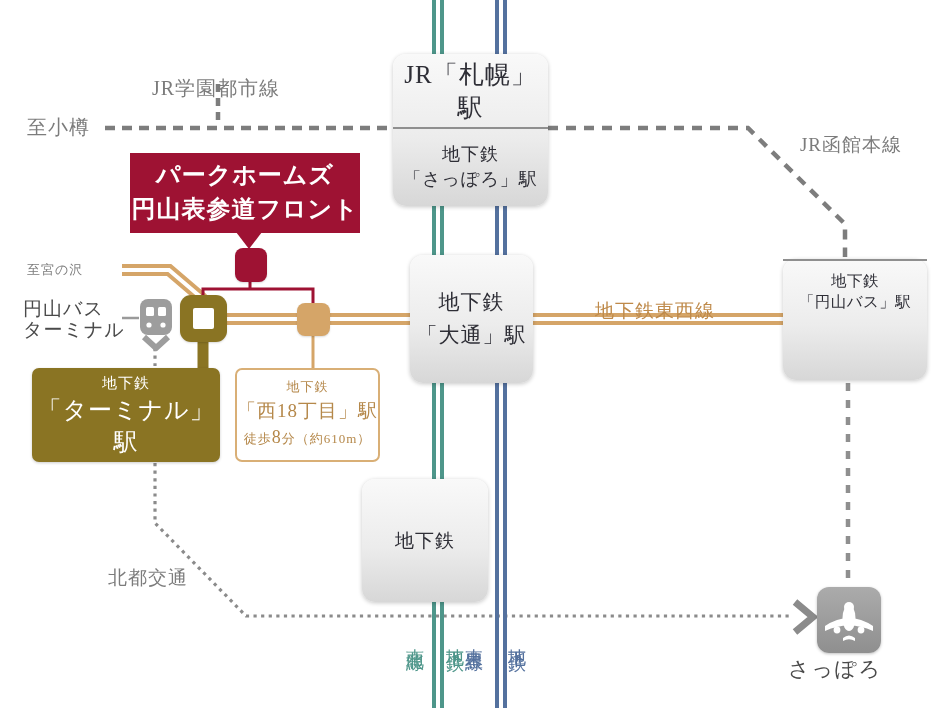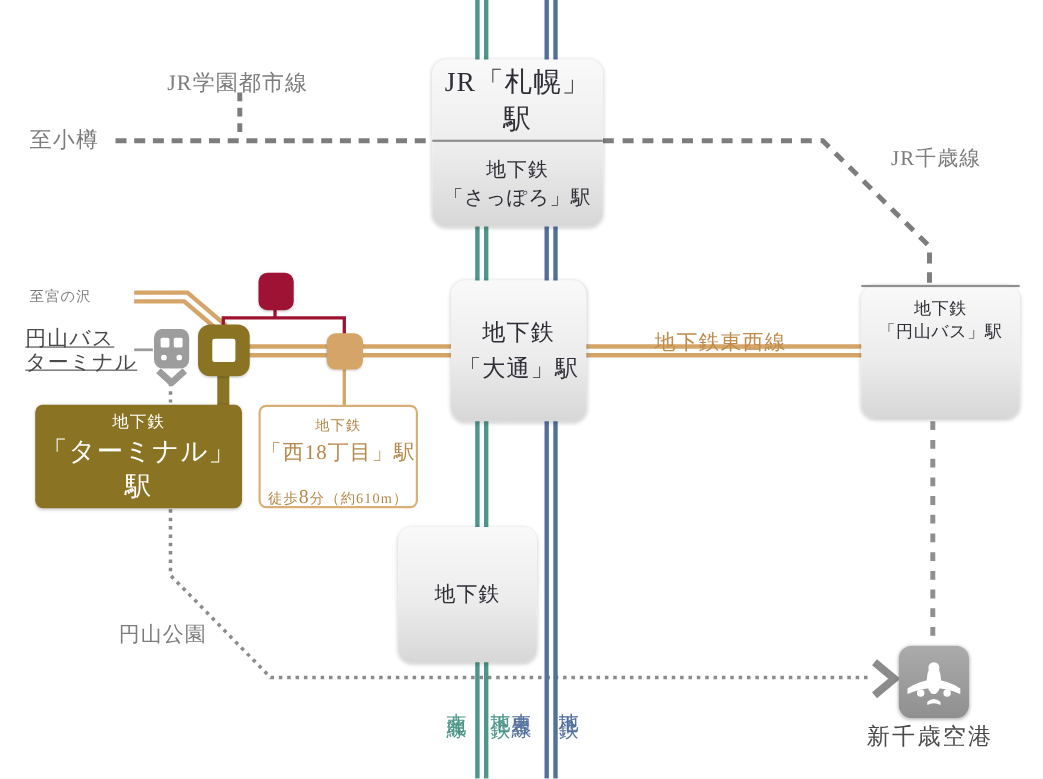--- a/index.html
+++ b/index.html
@@ -90,35 +90,40 @@
     <path d="M250,280 V289 M203,297 V289 H313 V305" stroke="#9e1233" stroke-width="3" fill="none"></path>
 
     <path d="M203,336 V369" stroke="#8a7423" stroke-width="11" fill="none"></path>
     <path d="M313,332 V369" stroke="#d5a568" stroke-width="3" fill="none"></path>
 
     <path d="M122,318 H139" stroke="#9a9a9a" stroke-width="2.5" fill="none"></path>
 
     <path d="M795,602 L813,617 L795,632" stroke="#8b8b8b" stroke-width="7" fill="none"></path>
   </svg>
 
-  <div class="glabel" style="left:152px;top:62px;font-size:20px;">JR学園都市線</div>
+  <div class="glabel" style="left:152px;top:75px;font-size:20px;">JR学園都市線</div>
   <div class="glabel" style="left:27px;top:114px;font-size:20px;">至小樽</div>
   <div class="glabel" style="left:790px;top:130px;width:122px;font-size:19px;text-align:center;line-height:29px;">
-    <div>JR千歳線</div>
+    <div>JR函館本線</div>
   </div>
   <div class="glabel" style="left:27px;top:261px;font-size:13px;">至宮の沢</div>
-  <div class="dlabel" style="left:23px;top:298px;font-size:19px;line-height:21px;text-decoration:underline;">
+  <div class="dlabel" style="left:23px;top:298px;font-size:19px;line-height:21px;">
     <div>円山バス</div>
     <div>ターミナル</div>
   </div>
   <div class="glabel" style="left:108px;top:565px;font-size:19px;line-height:25px;">
-    <div>円山公園</div>
+    <div>北都交通</div>
   </div>
   <div class="abs z2 tozai-text" style="left:595px;top:285px;font-size:19px;letter-spacing:1px;margin-top:13px;">地下鉄東西線</div>
 
+  <div class="bubble" style="left:130px;top:153px;width:230px;height:80px;font-size:24px;line-height:34px;padding-top:5px;box-sizing:border-box;">
+    <div>パークホームズ</div>
+    <div>円山表参道フロント</div>
+    <div class="tail"></div>
+  </div>
   <div class="marker" style="left:235px;top:248px;width:32px;height:34px;border-radius:8px;background:#9e1233;"></div>
 
   <div class="marker" style="left:180px;top:295px;width:47px;height:47px;border-radius:11px;background:#8a7423;">
     <div style="position:absolute;left:13px;top:13px;width:21px;height:21px;background:#ffffff;border-radius:2px;"></div>
   </div>
   <div class="marker" style="left:297px;top:303px;width:33px;height:33px;border-radius:8px;background:#d5a568;"></div>
 
   <svg class="abs z2" style="left:136px;top:299px;" width="40" height="52" viewBox="0 0 40 52">
     <rect x="4" y="0" width="32" height="36" rx="8" fill="#9d9d9d"></rect>
     <rect x="10" y="8" width="8" height="9" rx="1.5" fill="#ffffff"></rect>
@@ -159,35 +164,35 @@
   </div>
 
   <div class="gold-box" style="left:32px;top:368px;width:188px;height:94px;">
     <div style="font-size:15px;margin-top:6px;">地下鉄</div>
     <div style="font-size:24px;margin-top:1px;">「ターミナル」駅</div>
   </div>
 
   <div class="tan-box" style="left:235px;top:368px;width:141px;height:90px;">
     <div style="font-size:13px;margin-top:8px;">地下鉄</div>
     <div style="font-size:19px;margin-top:2px;">「西18丁目」駅</div>
-    <div style="font-size:13px;margin-top:17px;text-align:center;">
+    <div style="font-size:13px;margin-top:3px;text-align:center;">
       <span>徒歩</span><span class="walk-num">8</span><span>分（約610m）</span>
     </div>
   </div>
 
   <div class="vlabel teal-text" style="left:406px;top:634px;">南北線</div>
   <div class="vlabel teal-text" style="left:446px;top:634px;">地下鉄</div>
   <div class="vlabel blue-text" style="left:465px;top:634px;">東豊線</div>
   <div class="vlabel blue-text" style="left:508px;top:634px;">地下鉄</div>
 
   <div class="airport" style="left:817px;top:587px;width:64px;height:66px;">
     <svg width="52" height="52" viewBox="0 0 52 52">
       <ellipse cx="26" cy="24" rx="6.5" ry="13" fill="#ffffff"></ellipse>
       <circle cx="26" cy="13" r="5" fill="#ffffff"></circle>
       <path d="M2,32 Q26,16 50,32 L50,37 Q26,26 2,37 Z" fill="#ffffff"></path>
       <circle cx="14" cy="36" r="3.4" fill="#ffffff"></circle>
       <circle cx="38" cy="36" r="3.4" fill="#ffffff"></circle>
       <path d="M20,44 Q26,39 32,44 L32,47 Q26,43.5 20,47 Z" fill="#ffffff"></path>
     </svg>
   </div>
-  <div class="dlabel" style="left:788px;top:655px;font-size:21px;letter-spacing:2px;">新千歳空港</div>
+  <div class="dlabel" style="left:788px;top:655px;font-size:21px;letter-spacing:2px;">さっぽろ</div>
 
 </div>
 
 </body></html>

